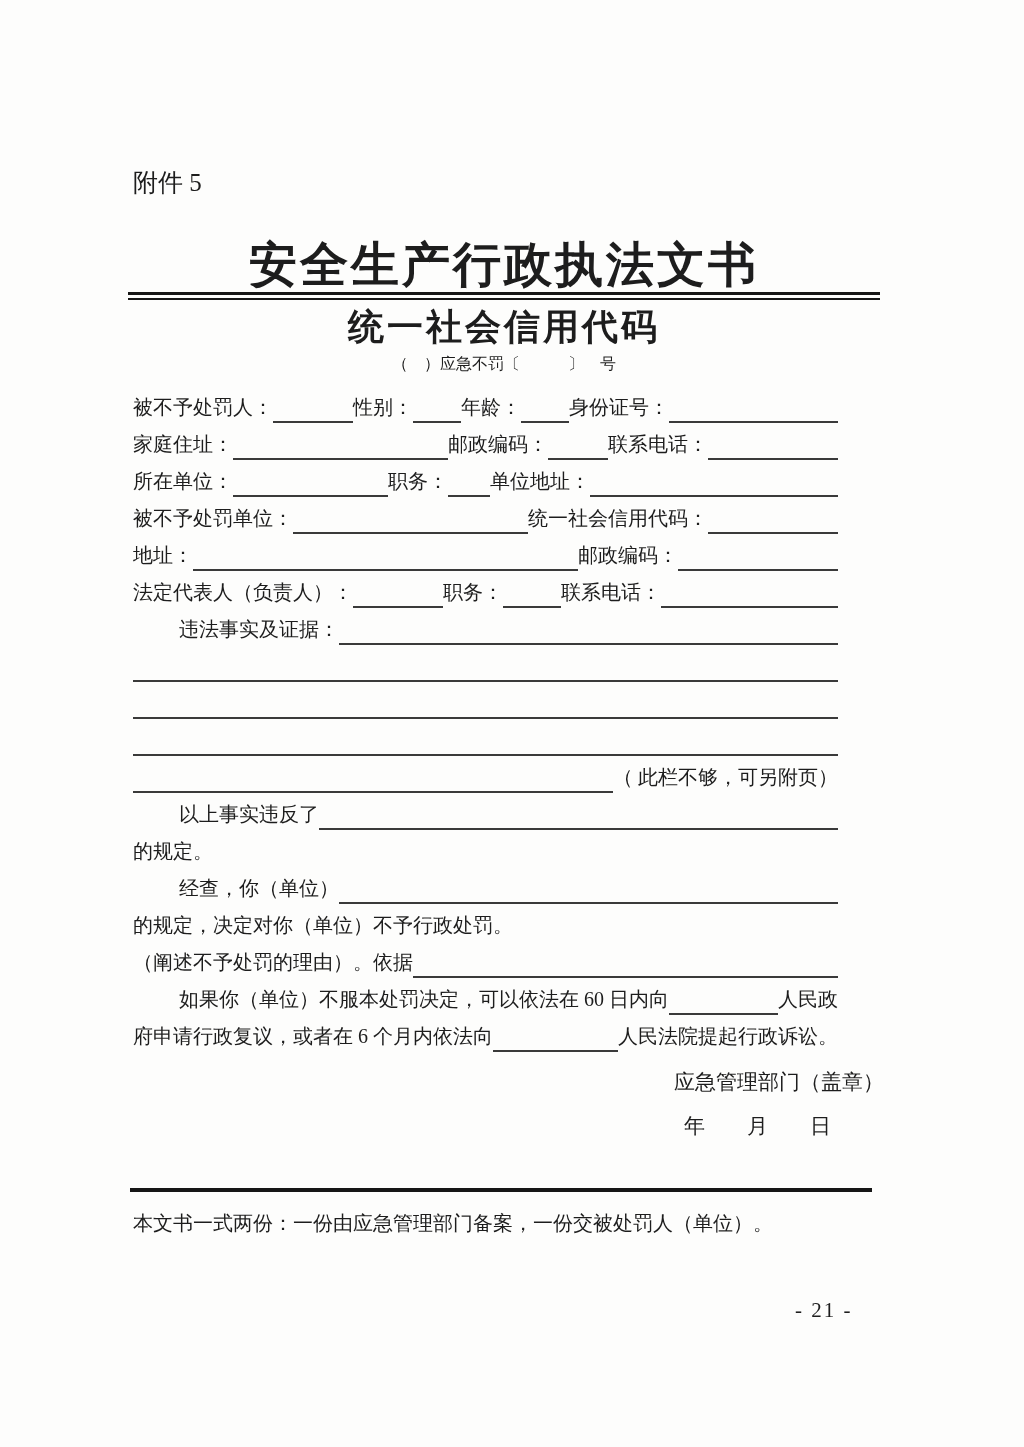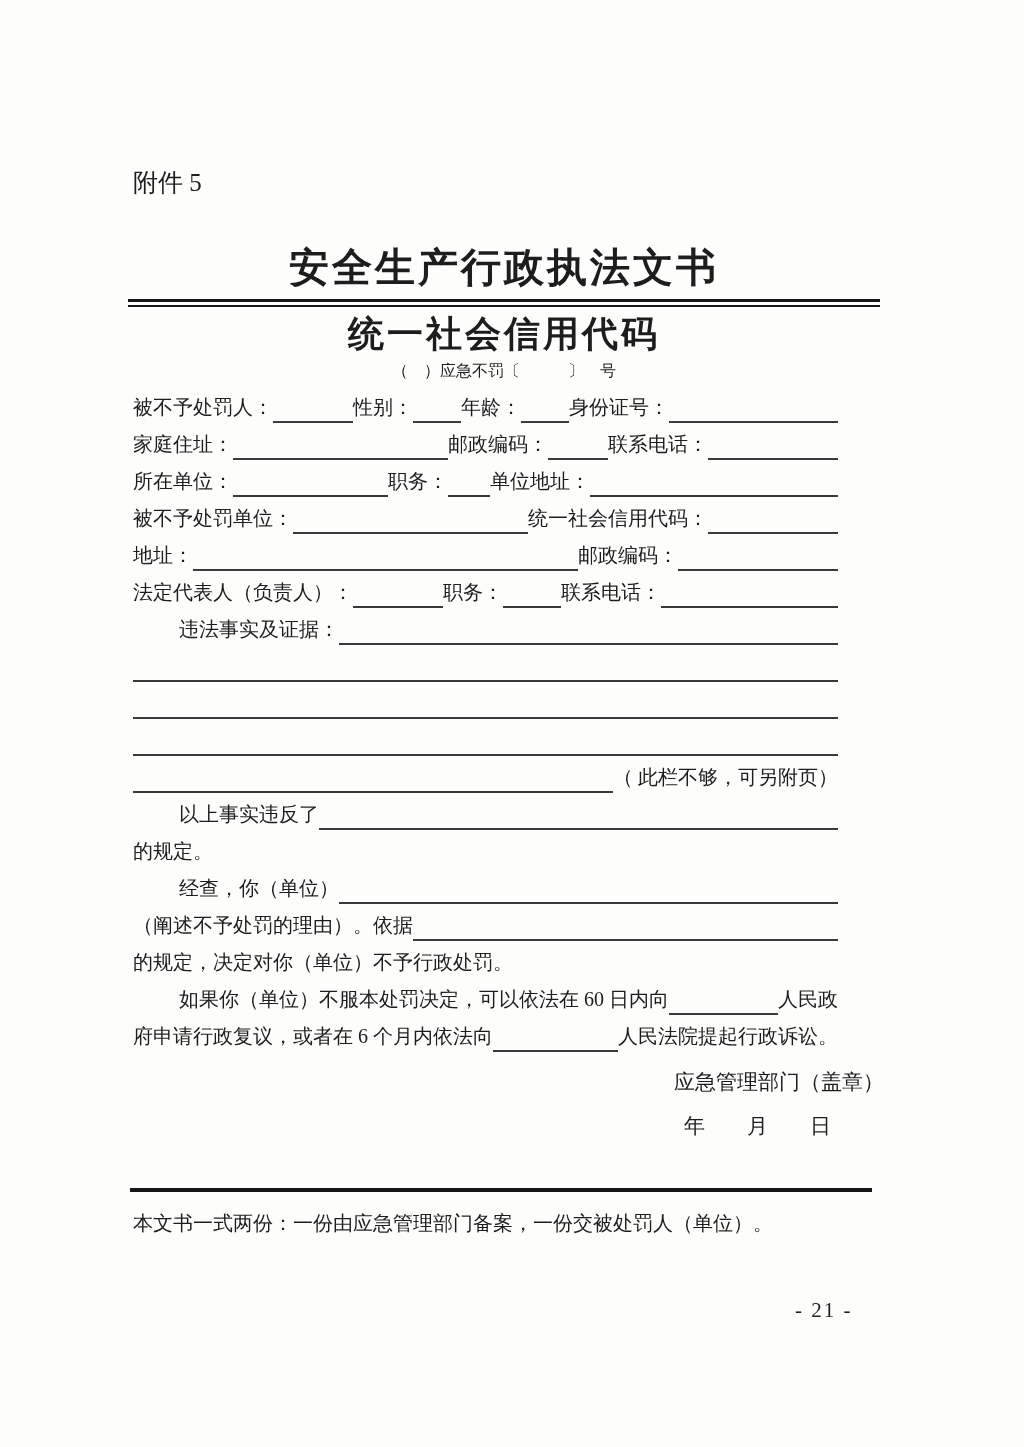--- a/index.html
+++ b/index.html
@@ -5,21 +5,21 @@
   html,body { margin:0; padding:0; background:#ffffff; }
   .page {
     position:relative; width:1024px; height:1447px;
     background:#fdfdfc; overflow:hidden; color:#1d1d1d;
     font-family:"Liberation Serif","DejaVu Serif",serif;
     padding-left:40px;
   }
   .attachment { position:absolute; left:133px; top:166px; font-size:25px; }
 
   .title-block { position:absolute; left:128px; top:238px; width:752px; text-align:center; }
-  .title-main { font-size:40px; font-weight:bold; letter-spacing:3px; line-height:1.12; margin:8px; }
+  .title-main { font-size:48px; font-weight:bold; letter-spacing:3px; line-height:1.12; margin:0; }
   .double-rule { margin-top:0px; height:3px; border-top:3px solid #161616; border-bottom:2px solid #161616; }
   .title-sub  { font-size:36px; font-weight:bold; letter-spacing:3px; line-height:1.12; margin:7px 0 0 0; }
   .doc-number { margin-top:7px; font-size:16px; }
 
   .form-body { position:absolute; left:133px; top:389px; width:705px; font-size:20px; }
   .row  { display:flex; height:37px; align-items:flex-start; white-space:nowrap;text-align:right; }
   .lbl  { flex:0 0 auto; line-height:36px; }
   .blank{ flex:0 0 auto; height:32px; border-bottom:2px solid #3a3a3a; }
   .grow { flex:1 1 auto; }
   .indent { padding-left:46px; }
@@ -125,25 +125,25 @@
       <span class="blank grow"></span>
     </div>
     <div class="row">
       <span class="lbl">的规定。</span>
     </div>
     <div class="row indent">
       <span class="lbl">经查，你（单位）</span>
       <span class="blank grow"></span>
     </div>
     <div class="row">
+      <span class="lbl">的规定，决定对你（单位）不予行政处罚。</span>
+    </div>
+    <div class="row">
       <span class="lbl">（阐述不予处罚的理由）。依据</span>
       <span class="blank grow"></span>
-    </div>
-    <div class="row">
-      <span class="lbl">的规定，决定对你（单位）不予行政处罚。</span>
     </div>
     <div class="row indent">
       <span class="lbl">如果你（单位）不服本处罚决定，可以依法在 60 日内向</span>
       <span class="blank grow"></span>
       <span class="lbl">人民政</span>
     </div>
     <div class="row">
       <span class="lbl">府申请行政复议，或者在 6 个月内依法向</span>
       <span class="blank grow"></span>
       <span class="lbl">人民法院提起行政诉讼。</span>

